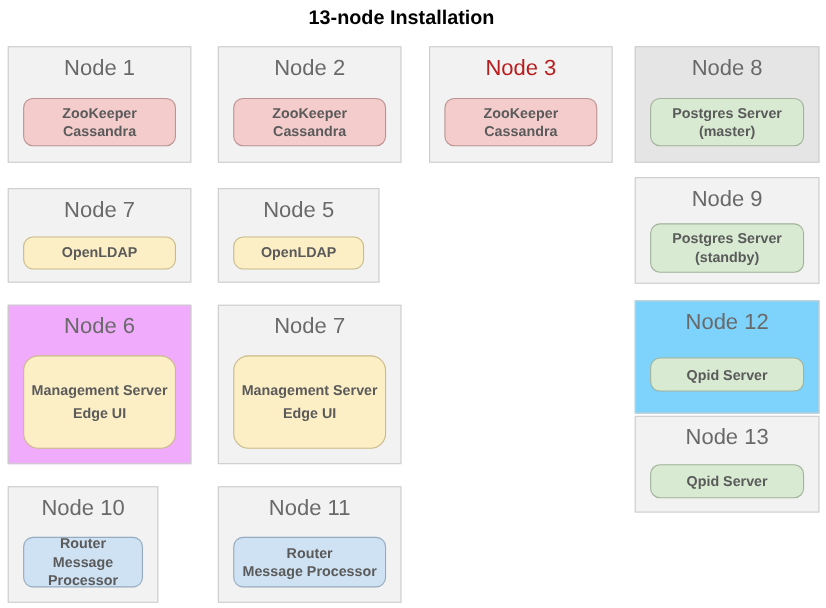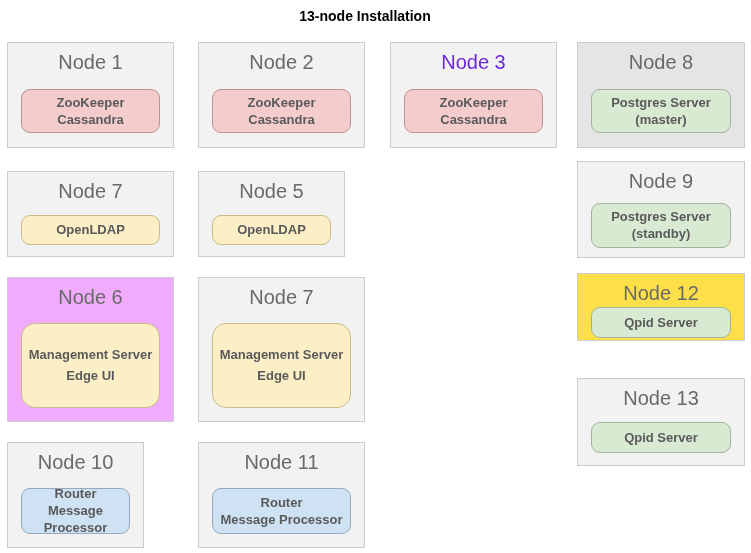--- a/index.html
+++ b/index.html
@@ -14,21 +14,21 @@
     height: 553px;
     background: #ffffff;
     overflow: hidden;
   }
   .diagram-title {
     position: absolute;
     top: 5px;
     left: 0;
     width: 730px;
     text-align: center;
-    font-size: 14px;
+    font-size: 18px;
     font-weight: bold;
     color: #000000;
     line-height: 22px;
   }
   .node-card {
     position: absolute;
     box-sizing: border-box;
     border: 1px solid #cccccc;
     background: #f2f2f2;
     display: flex;
@@ -87,21 +87,21 @@
       <div class="node-card" style="left: 198px; top: 42px; width: 167px; height: 106px; background: rgb(242, 242, 242); border-color: rgb(204, 204, 204);">
     <div class="node-label" style="color: rgb(105, 105, 105);">Node 2</div>
     <div class="box-wrap">
       <div class="service-box" style="background: rgb(244, 204, 204); border-color: rgb(188, 147, 147); color: rgb(90, 90, 90); height: 44px;">
             <div>ZooKeeper</div>
             <div>Cassandra</div>
           </div>
     </div>
   </div>
       <div class="node-card" style="left: 390px; top: 42px; width: 167px; height: 106px; background: rgb(242, 242, 242); border-color: rgb(204, 204, 204);">
-    <div class="node-label" style="color: #6d28d9;">Node 3</div>
+    <div class="node-label" style="color: #b91c1c;">Node 3</div>
     <div class="box-wrap">
       <div class="service-box" style="background: rgb(244, 204, 204); border-color: rgb(188, 147, 147); color: rgb(90, 90, 90); height: 44px;">
             <div>ZooKeeper</div>
             <div>Cassandra</div>
           </div>
     </div>
   </div>
       <div class="node-card" style="left: 577px; top: 42px; width: 168px; height: 106px; background: #e5e5e5; border-color: rgb(204, 204, 204);">
     <div class="node-label" style="color: rgb(105, 105, 105);">Node 8</div>
     <div class="box-wrap">
@@ -147,21 +147,21 @@
   </div>
       <div class="node-card" style="left: 198px; top: 277px; width: 167px; height: 145px; background: rgb(242, 242, 242); border-color: rgb(204, 204, 204);">
     <div class="node-label" style="color: rgb(105, 105, 105);">Node 7</div>
     <div class="box-wrap">
       <div class="service-box tall" style="background: rgb(252, 239, 198); border-color: rgb(201, 186, 136); color: rgb(90, 90, 90); height: 85px;">
             <div>Management Server</div>
             <div>Edge UI</div>
           </div>
     </div>
   </div>
-      <div class="node-card" style="left: 577px; top: 273px; width: 168px; height: 68px; background: #fde047; border-color: rgb(204, 204, 204);">
+      <div class="node-card" style="left: 577px; top: 273px; width: 168px; height: 103px; background: #7dd3fc; border-color: rgb(204, 204, 204);">
     <div class="node-label" style="color: rgb(105, 105, 105);">Node 12</div>
     <div class="box-wrap">
       <div class="service-box" style="background: rgb(217, 234, 211); border-color: rgb(163, 178, 155); color: rgb(90, 90, 90); height: 31px;">
             <div>Qpid Server</div>
           </div>
     </div>
   </div>
       <div class="node-card" style="left: 577px; top: 378px; width: 168px; height: 88px; background: rgb(242, 242, 242); border-color: rgb(204, 204, 204);">
     <div class="node-label" style="color: rgb(105, 105, 105);">Node 13</div>
     <div class="box-wrap">

